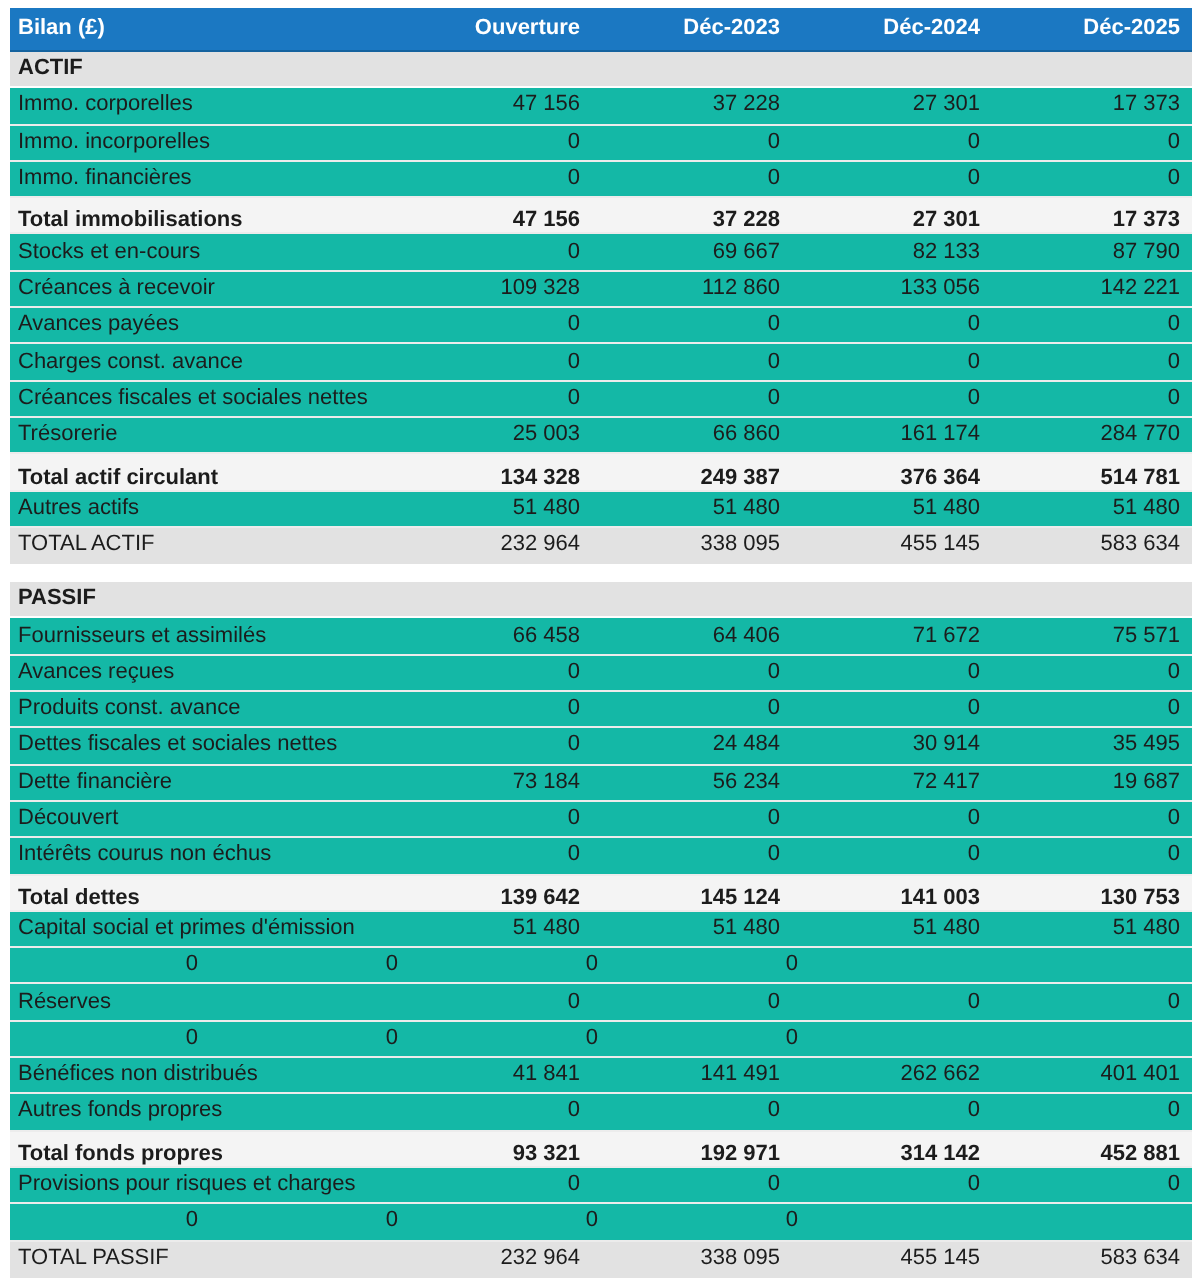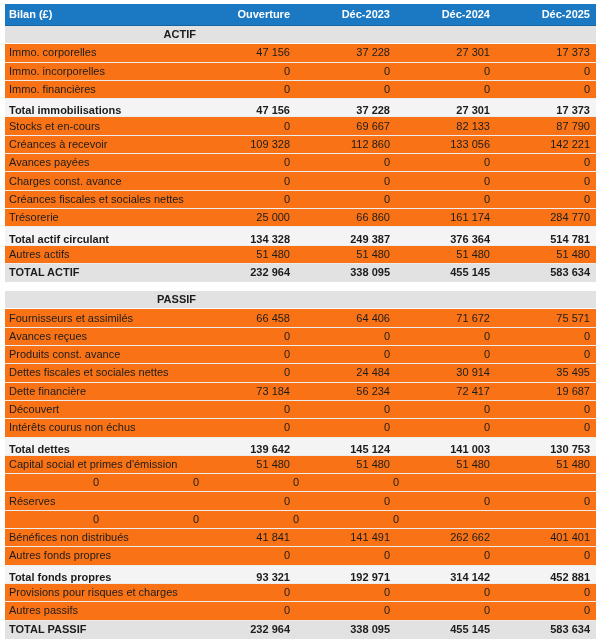--- a/index.html
+++ b/index.html
@@ -19,21 +19,21 @@
     -webkit-font-smoothing:antialiased;
   }
   .table{
     position:absolute;left:5px;top:4px;width:591px;
   }
   .row{
     display:flex;align-items:center;
     height:18.3px;box-sizing:border-box;
     font-size:11px;line-height:1;
     border-bottom:1px solid var(--row-border);
-    background:#f97316;
+    background:#14b8a6;
   }
   .row .label{
     flex:1 1 auto;min-width:0;
     padding-left:4px;
     white-space:nowrap;overflow:hidden;
   }
   .row .val{
     flex:0 0 100px;width:100px;box-sizing:border-box;
     text-align:right;padding-right:6px;
     white-space:nowrap;
@@ -42,30 +42,29 @@
     height:22px;
     background:var(--header-bg);
     color:var(--header-text);
     font-weight:bold;
     border-bottom:1px solid var(--header-border);
   }
   .row.section{
     background:var(--band-bg);
     font-weight:bold;
     border-bottom:1px solid #ffffff;
-    text-align:right;
   }
   .row.subtotal{
     background:var(--subtotal-bg);
     font-weight:bold;
     align-items:flex-end;
   }
   .row.grandtotal{
     background:var(--band-bg);
-    font-weight:bold;
+    font-weight:normal;
     border-bottom:1px solid var(--band-bg);
   }
   .spacer{
     height:9px;background:#ffffff;
   }
 </style>
 </head>
 <body>
 
 <div class="table">
@@ -142,21 +141,21 @@
   </div>
       <div class="row normal">
     <div class="label">Créances fiscales et sociales nettes</div>
     <div class="val">0</div>
     <div class="val">0</div>
     <div class="val">0</div>
     <div class="val">0</div>
   </div>
       <div class="row normal">
     <div class="label">Trésorerie</div>
-    <div class="val">25 000</div>
+    <div class="val">25 003</div>
     <div class="val">66 860</div>
     <div class="val">161 174</div>
     <div class="val">284 770</div>
   </div>
       <div class="row subtotal">
     <div class="label">Total actif circulant</div>
     <div class="val">134 328</div>
     <div class="val">249 387</div>
     <div class="val">376 364</div>
     <div class="val">514 781</div>
@@ -287,21 +286,20 @@
     <div class="val">452 881</div>
   </div>
       <div class="row normal">
     <div class="label">Provisions pour risques et charges</div>
     <div class="val">0</div>
     <div class="val">0</div>
     <div class="val">0</div>
     <div class="val">0</div>
   </div>
       <div class="row normal">
-    <div class="label">Autres passifs</div>
     <div class="val">0</div>
     <div class="val">0</div>
     <div class="val">0</div>
     <div class="val">0</div>
   </div>
       <div class="row grandtotal">
     <div class="label">TOTAL PASSIF</div>
     <div class="val">232 964</div>
     <div class="val">338 095</div>
     <div class="val">455 145</div>

